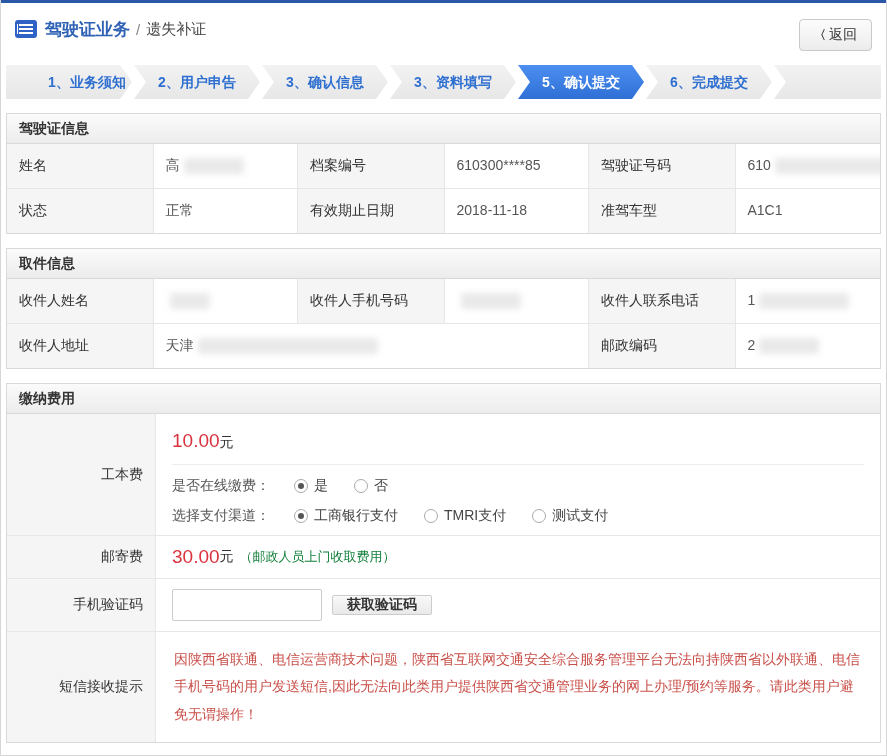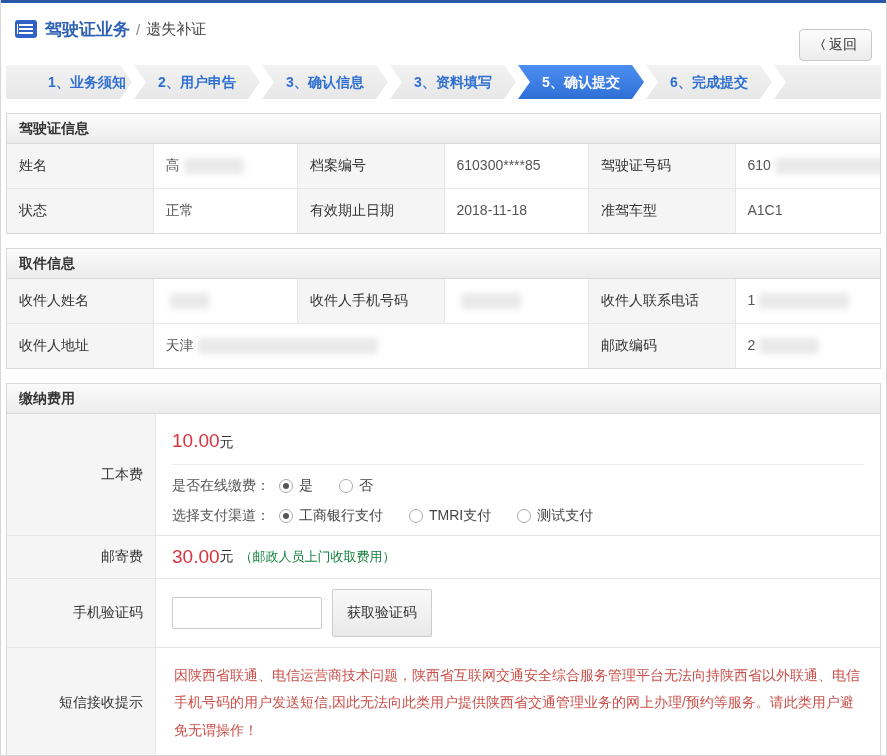--- a/index.html
+++ b/index.html
@@ -12,21 +12,21 @@
   
   .header { height:52px; position:relative; padding:0 14px; display:flex; align-items:center; }
   .list-icon { width:22px; height:18px; background:#2f62c4; border-radius:3px; margin-right:8px;
                position:relative; flex:0 0 auto; }
   .list-icon::after { content:""; position:absolute; left:4px; right:4px; top:4px; height:10px;
     background:repeating-linear-gradient(#fff 0 2px, transparent 2px 4px); }
   .list-icon::before { content:""; position:absolute; left:2px; top:4px; width:1px; height:10px; background:#fff; }
   .page-title { color:#2f62b5; font-size:17px; font-weight:bold; }
   .crumb-sep { color:#888; font-size:15px; margin:0 6px; }
   .page-subtitle { color:#444; font-size:15px; }
-  .back-btn { position:absolute; right:14px; top:26px; padding:6px 14px; font-size:14px; color:#333;
+  .back-btn { position:absolute; right:14px; top:16px; padding:6px 14px; font-size:14px; color:#333;
               background:linear-gradient(#fcfcfc,#ececec); border:1px solid #c9c9c9; border-radius:4px; cursor:pointer; }
   .back-btn .chev { font-size:12px; margin-right:3px; color:#333; font-weight:bold; }
 
   
   .wizard { display:flex; height:34px; margin:10px 5px 0 5px; gap:2px; }
   .step { flex:0 0 126px; background:linear-gradient(#f2f2f2,#e7e7e7); color:#2e6fd0; font-weight:bold;
           font-size:14px; text-align:center; line-height:34px;
           clip-path:polygon(0 0, calc(100% - 12px) 0, 100% 50%, calc(100% - 12px) 100%, 0 100%, 12px 50%); cursor:pointer; }
   .step.first { clip-path:polygon(0 0, calc(100% - 12px) 0, 100% 50%, calc(100% - 12px) 100%, 0 100%);padding-left:36px; }
   .step.active { background:linear-gradient(#4c8ff0,#2f6fd6); color:#fff; }
@@ -52,29 +52,29 @@
   .fee-row { display:grid; grid-template-columns:148px 1fr; }
   .fee-row + .fee-row { border-top:1px solid #e6e6e6; }
   .fee-lbl { background:#f5f5f5; color:#333; text-align:right; padding:0 12px; font-size:14px;
              display:flex; align-items:center; justify-content:flex-end; }
   .fee-val { background:#fff; border-left:1px solid #e6e6e6; padding:10px 16px; }
   .amount { color:#d9333f; font-size:19px; font-weight:normal; }
   .unit { color:#333; font-size:14px; }
   .fee-note { color:#15803d; font-size:13px; margin-left:6px; }
   .gongben-top { padding:6px 0 12px 0; border-bottom:1px solid #ececec; }
   .opt-line { margin-top:12px; font-size:14px; color:#555; display:flex; align-items:center; }
-  .opt-q { margin-right:9px; }
+  .opt-q { margin-right:24px; }
   .radio { width:14px; height:14px; border:1px solid #aaa; border-radius:50%; display:inline-block;
            vertical-align:-2px; background:#fff; position:relative; margin-right:6px; cursor:pointer; }
   .radio.on::after { content:""; position:absolute; left:3px; top:3px; right:3px; bottom:3px;
                      background:#555; border-radius:50%; }
   .opt { margin-right:26px; display:inline-flex; align-items:center; color:#444; cursor:pointer; }
   .sms-input { width:150px; height:32px; border:1px solid #ccc; border-radius:2px; padding:0 8px;
                font-size:14px; font-family:inherit; }
-  .code-btn { height:48px; margin-left:10px; padding:0 14px; font-size:14px; font-weight:normal; color:#333;
+  .code-btn { height:20px; margin-left:10px; padding:0 14px; font-size:14px; font-weight:bold; color:#333;
               background:linear-gradient(#f9f9f9,#e9e9e9); border:1px solid #ccc; border-radius:2px; cursor:pointer; }
   .notice { color:#c9504a; font-size:14px; line-height:1.95; padding:4px 2px; }
 
   
   .footer { text-align:right; padding:16px 10px; }
 </style>
 </head>
 <body>
 
 <div class="page">

